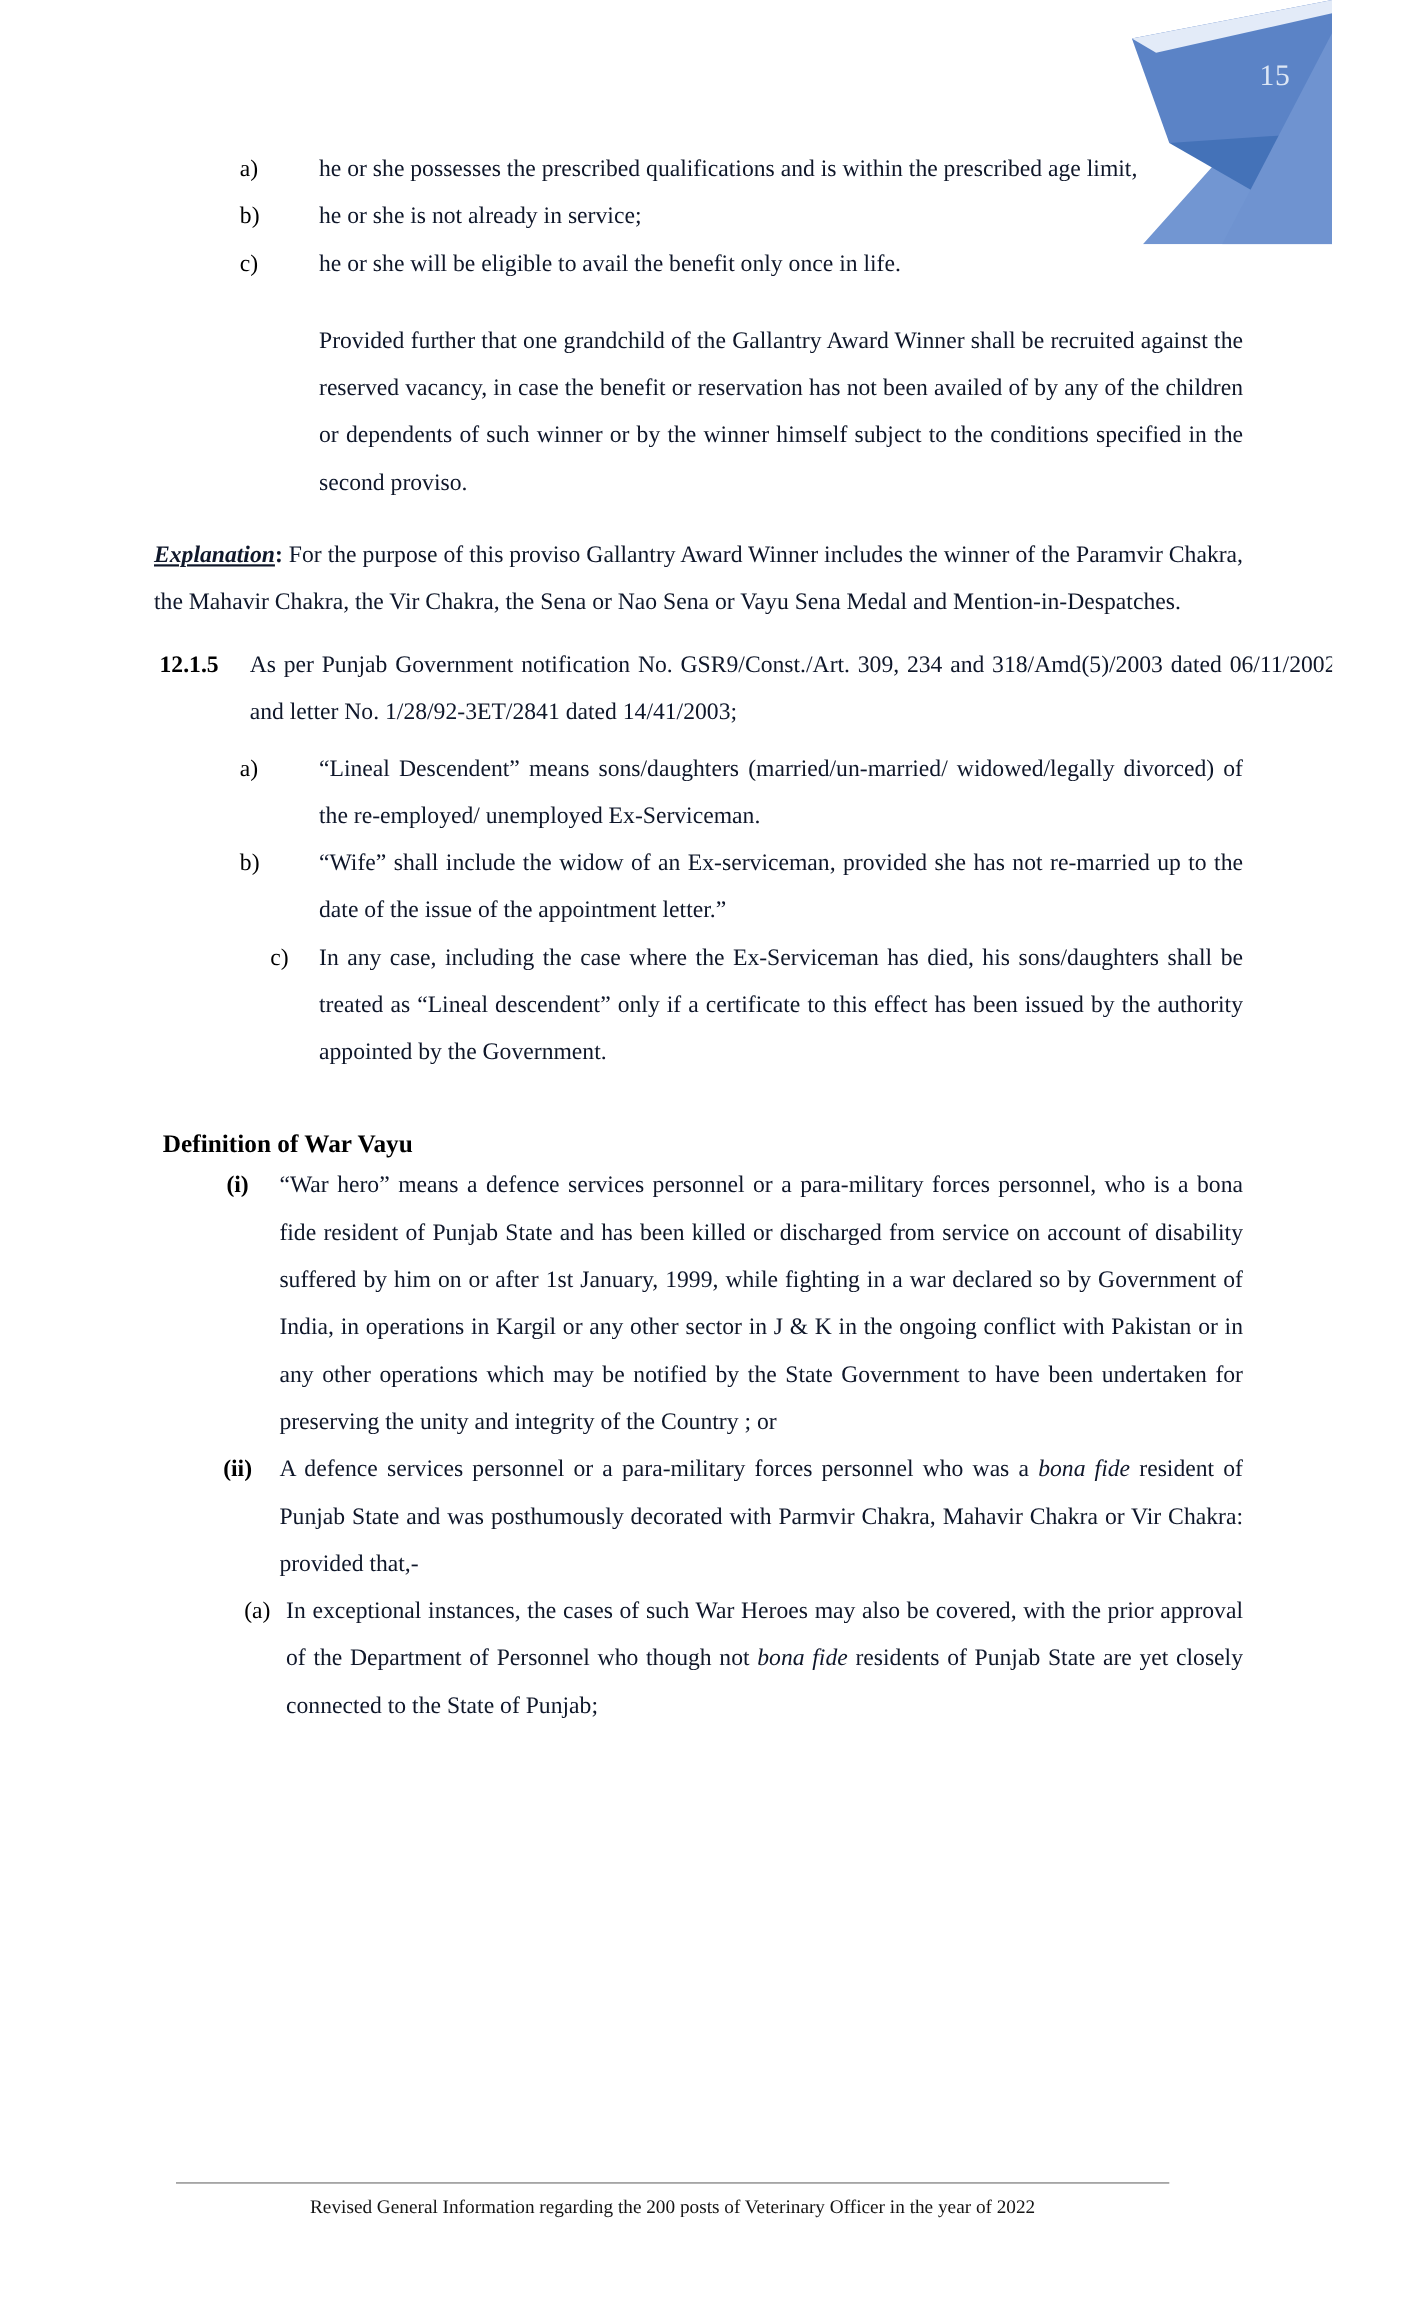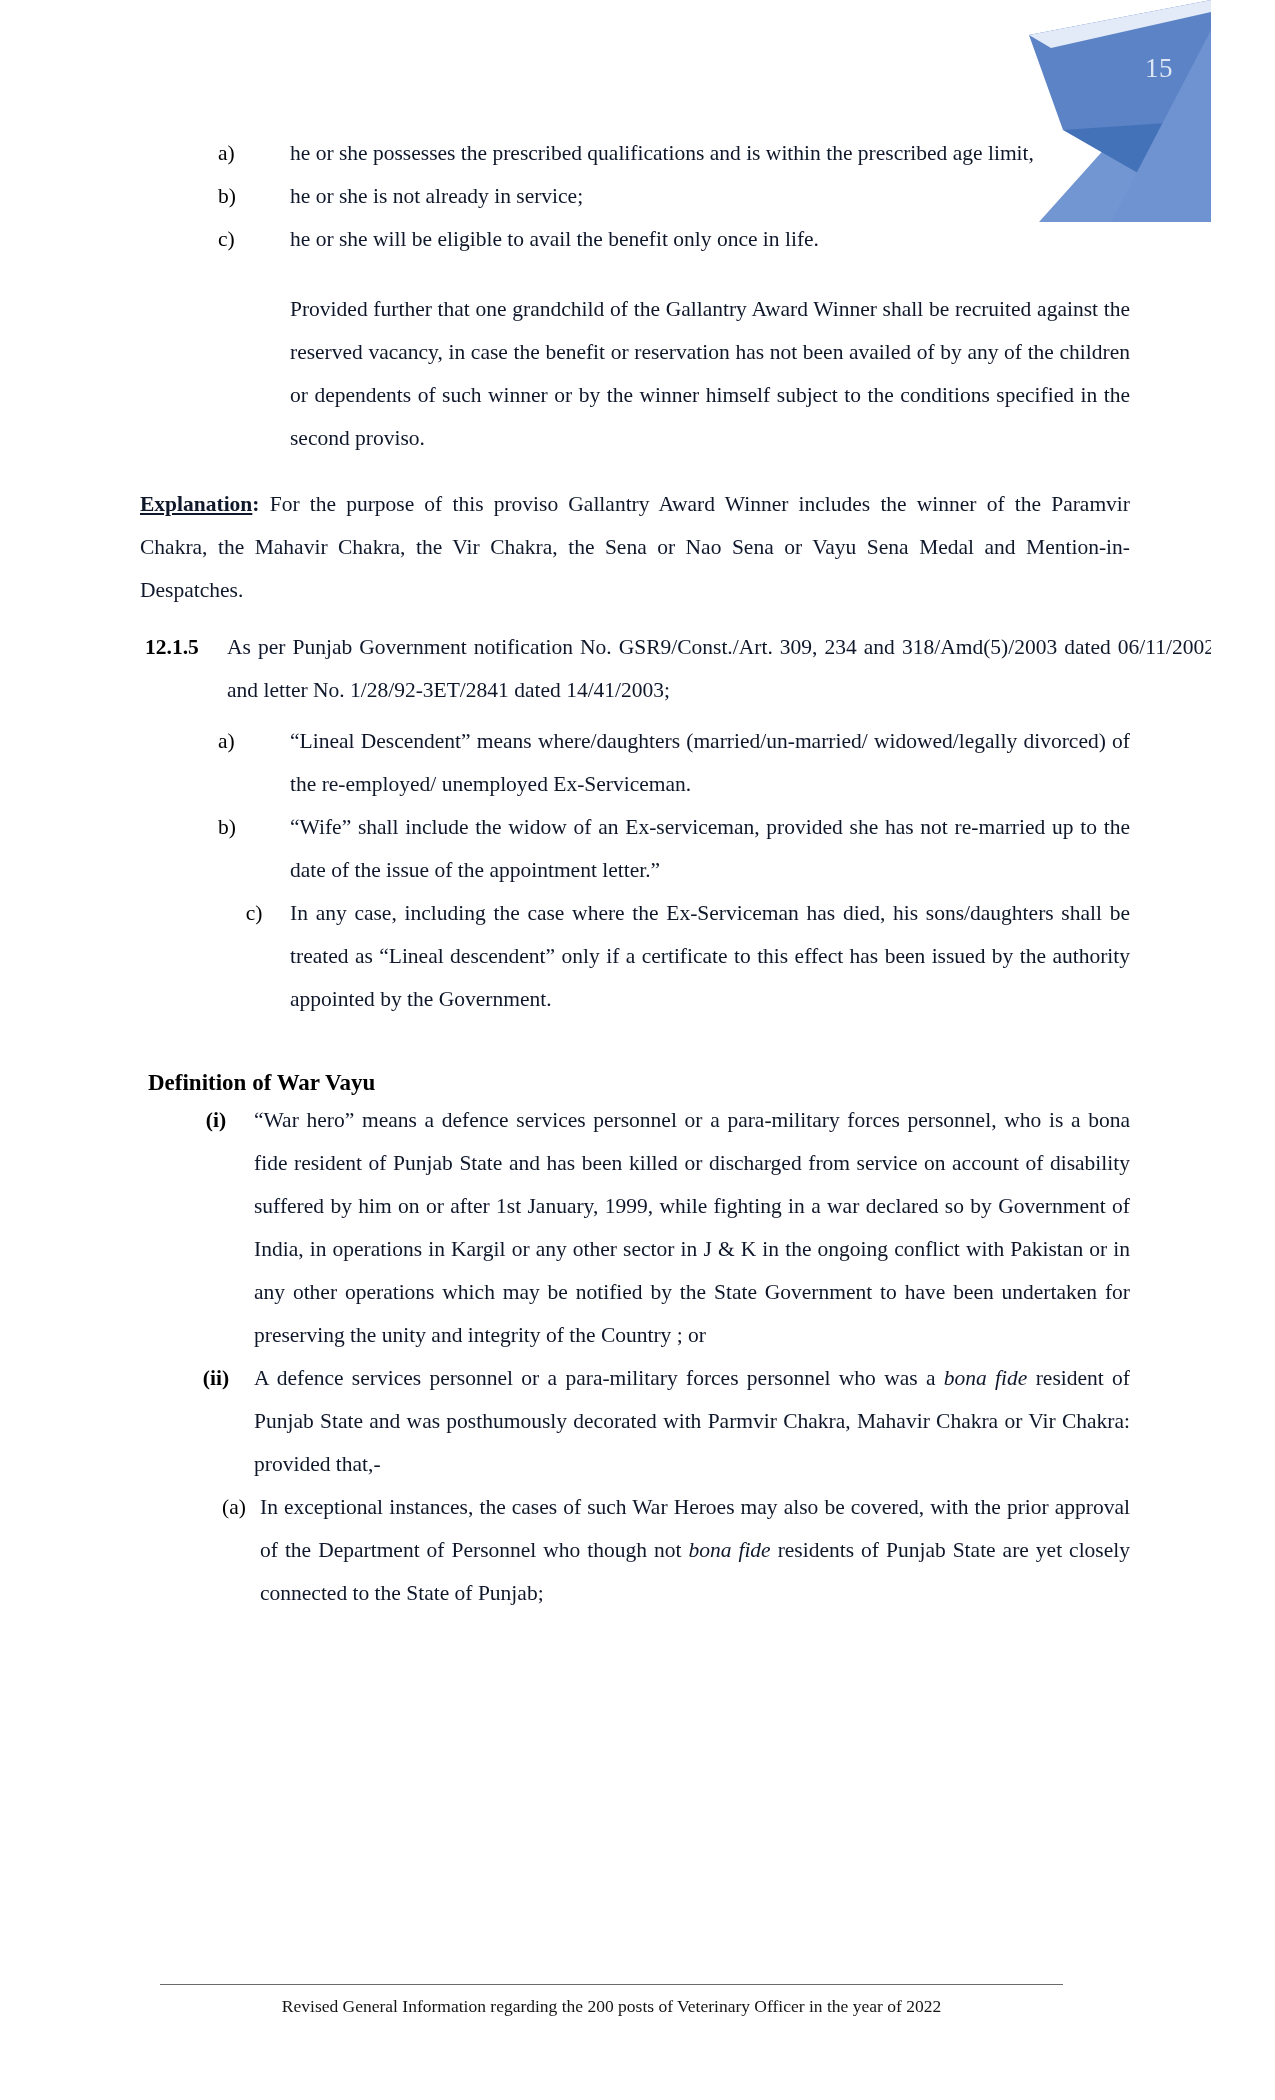--- a/index.html
+++ b/index.html
@@ -92,21 +92,21 @@
   
   .explanation {
     margin-left: 140px;
     margin-right: 145px;
     margin-top: 23px;
   }
   .expl-label {
     font-weight: bold;
     font-size: 21.5px;
   }
-  .expl-label u { text-decoration: underline; }
+  .expl-label u { text-decoration: underline; font-style: italic; }
 
   
   .clause {
     margin-left: 145px;
     margin-right: 60px;
     margin-top: 14px;
   }
   .clause .marker {
     width: 82px;
     font-weight: bold;
@@ -215,21 +215,21 @@
     <div class="clause">
       <div class="row">
         <div class="marker">12.1.5</div>
         <div class="body-col para">As per Punjab Government notification No. GSR9/Const./Art. 309, 234 and 318/Amd(5)/2003 dated 06/11/2002 and letter No. 1/28/92-3ET/2841 dated 14/41/2003;</div>
       </div>
     </div>
 
     <div class="grp-sub">
       <div class="row">
         <div class="marker">a)</div>
-        <div class="body-col para">“Lineal Descendent” means where/daughters (married/un-married/ widowed/legally divorced) of the re-employed/ unemployed Ex-Serviceman.</div>
+        <div class="body-col para">“Lineal Descendent” means sons/daughters (married/un-married/ widowed/legally divorced) of the re-employed/ unemployed Ex-Serviceman.</div>
       </div>
       <div class="row">
         <div class="marker">b)</div>
         <div class="body-col para">“Wife” shall include the widow of an Ex-serviceman, provided she has not re-married up to the date of the issue of the appointment letter.”</div>
       </div>
       <div class="row">
         <div class="marker center">c)</div>
         <div class="body-col para">In any case, including the case where the Ex-Serviceman has died, his sons/daughters shall be treated as “Lineal descendent” only if a certificate to this effect has been issued by the authority appointed by the Government.</div>
       </div>
     </div>

